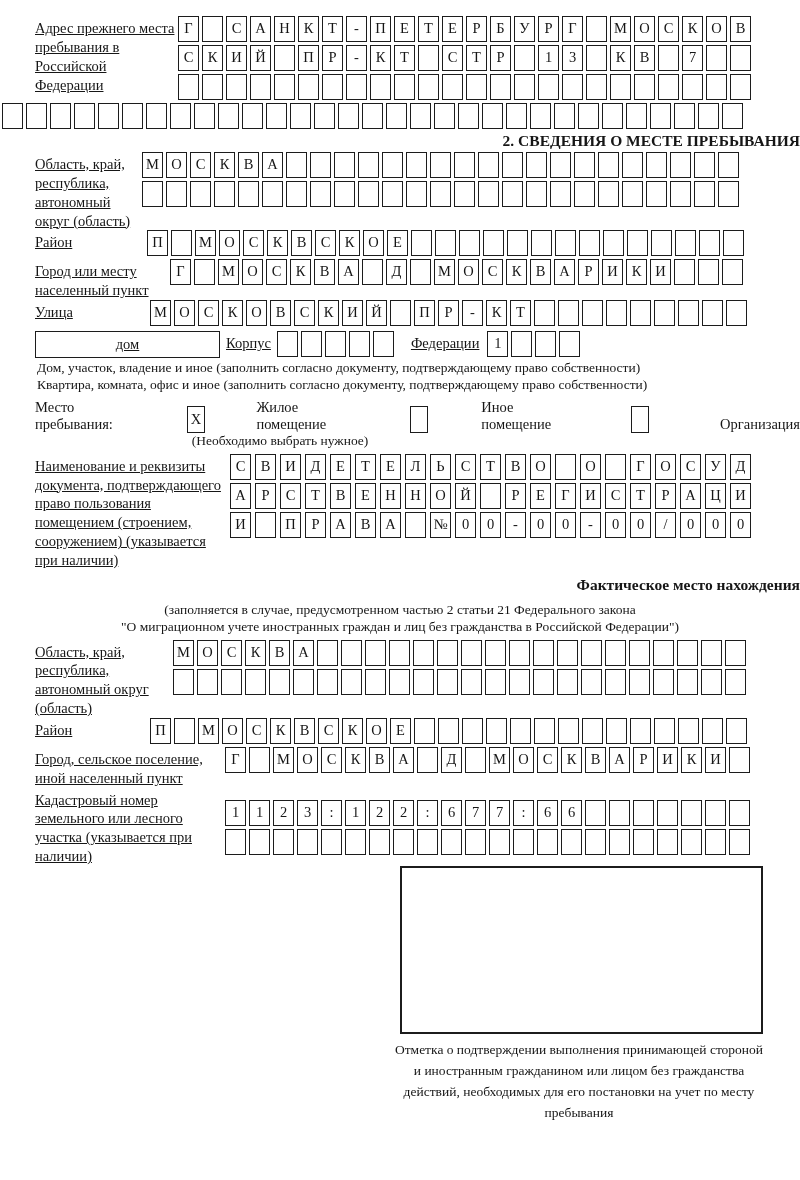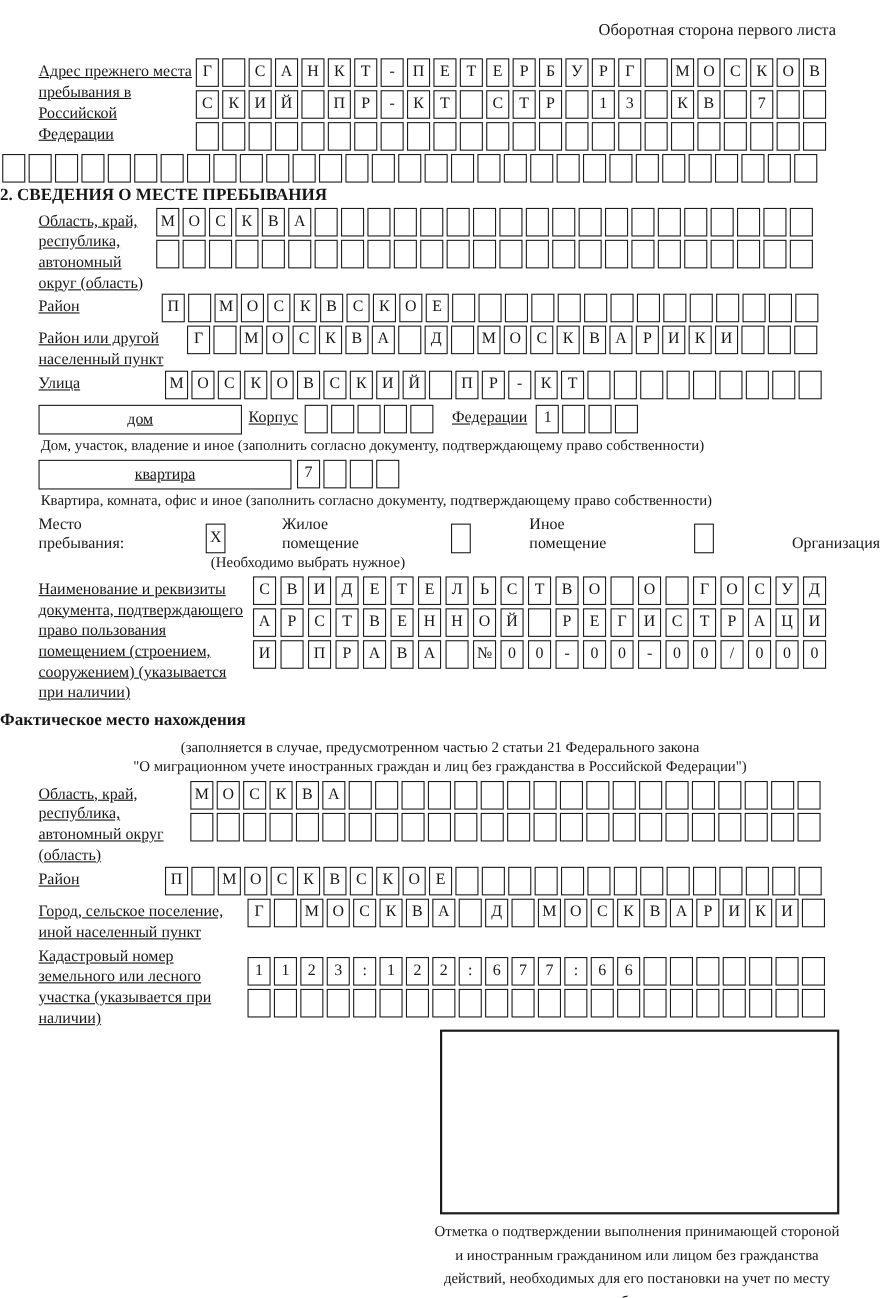--- a/index.html
+++ b/index.html
@@ -11,37 +11,36 @@
   .w143{width:143px} .w107{width:107px} .w112{width:112px} .w135{width:135px}
   .w115{width:115px} .w138{width:138px} .w190{width:190px} .w195{width:195px}
   .cellcol { }
   .cellrow { white-space:nowrap; height:26px; margin-bottom:3px; }
   .cell { display:inline-block; width:21px; height:26px; border:1.8px solid #1c1c1c;
     margin-right:3px; text-align:center; font-size:14.5px; line-height:22px;
     vertical-align:top; }
   .wide .cell { margin-right:4px; }
   .fullrow { margin-left:2px; margin-top:0; }
   .caption { font-size:13.5px; text-align:center; line-height:1.25; }
-  .section-heading { font-weight:bold; text-align:left; font-size:15.5px; }
+  .section-heading { font-weight:bold; text-align:right; font-size:15.5px; }
   .named-box { border:1.8px solid #1c1c1c; height:27px; text-align:center;
     line-height:24px; font-size:14.5px; flex-shrink:0; }
   .inline-label { font-size:14.5px; padding-top:4px; }
   .stay-row { font-size:14.5px; display:flex; align-items:flex-end; margin-left:35px;gap:40px; }
   .checkbox { width:22px; height:27px; line-height:24px; }
   .stamp-box { margin-left:400px; width:363px; height:168px; border:2px solid #1c1c1c; }
   .stamp-caption { margin-left:392px; width:374px; text-align:center;
     font-size:13.5px; line-height:1.55; margin-top:6px; }
   .mb2{margin-bottom:2px} .mb4{margin-bottom:4px}
 </style>
 </head>
 <body>
 
 <div>
 
-  <div class="header-note">Оборотная сторона первого листа</div>
 
   <div class="row" style="margin-top:16px">
     <div class="label w143">Адрес прежнего места пребывания в Российской Федерации</div>
     <div class="cellcol">
       <div class="cellrow"><span class="cell">Г</span><span class="cell"></span><span class="cell">С</span><span class="cell">А</span><span class="cell">Н</span><span class="cell">К</span><span class="cell">Т</span><span class="cell">-</span><span class="cell">П</span><span class="cell">Е</span><span class="cell">Т</span><span class="cell">Е</span><span class="cell">Р</span><span class="cell">Б</span><span class="cell">У</span><span class="cell">Р</span><span class="cell">Г</span><span class="cell"></span><span class="cell">М</span><span class="cell">О</span><span class="cell">С</span><span class="cell">К</span><span class="cell">О</span><span class="cell">В</span></div>
       <div class="cellrow"><span class="cell">С</span><span class="cell">К</span><span class="cell">И</span><span class="cell">Й</span><span class="cell"></span><span class="cell">П</span><span class="cell">Р</span><span class="cell">-</span><span class="cell">К</span><span class="cell">Т</span><span class="cell"></span><span class="cell">С</span><span class="cell">Т</span><span class="cell">Р</span><span class="cell"></span><span class="cell">1</span><span class="cell">3</span><span class="cell"></span><span class="cell">К</span><span class="cell">В</span><span class="cell"></span><span class="cell">7</span><span class="cell"></span><span class="cell"></span></div>
       <div class="cellrow"><span class="cell"></span><span class="cell"></span><span class="cell"></span><span class="cell"></span><span class="cell"></span><span class="cell"></span><span class="cell"></span><span class="cell"></span><span class="cell"></span><span class="cell"></span><span class="cell"></span><span class="cell"></span><span class="cell"></span><span class="cell"></span><span class="cell"></span><span class="cell"></span><span class="cell"></span><span class="cell"></span><span class="cell"></span><span class="cell"></span><span class="cell"></span><span class="cell"></span><span class="cell"></span><span class="cell"></span></div>
     </div>
   </div>
   <div class="cellrow fullrow"><span class="cell"></span><span class="cell"></span><span class="cell"></span><span class="cell"></span><span class="cell"></span><span class="cell"></span><span class="cell"></span><span class="cell"></span><span class="cell"></span><span class="cell"></span><span class="cell"></span><span class="cell"></span><span class="cell"></span><span class="cell"></span><span class="cell"></span><span class="cell"></span><span class="cell"></span><span class="cell"></span><span class="cell"></span><span class="cell"></span><span class="cell"></span><span class="cell"></span><span class="cell"></span><span class="cell"></span><span class="cell"></span><span class="cell"></span><span class="cell"></span><span class="cell"></span><span class="cell"></span><span class="cell"></span><span class="cell"></span></div>
@@ -55,42 +54,38 @@
       <div class="cellrow"><span class="cell"></span><span class="cell"></span><span class="cell"></span><span class="cell"></span><span class="cell"></span><span class="cell"></span><span class="cell"></span><span class="cell"></span><span class="cell"></span><span class="cell"></span><span class="cell"></span><span class="cell"></span><span class="cell"></span><span class="cell"></span><span class="cell"></span><span class="cell"></span><span class="cell"></span><span class="cell"></span><span class="cell"></span><span class="cell"></span><span class="cell"></span><span class="cell"></span><span class="cell"></span><span class="cell"></span><span class="cell"></span></div>
     </div>
   </div>
 
   <div class="row">
     <div class="label w112">Район</div>
     <div class="cellrow"><span class="cell">П</span><span class="cell"></span><span class="cell">М</span><span class="cell">О</span><span class="cell">С</span><span class="cell">К</span><span class="cell">В</span><span class="cell">С</span><span class="cell">К</span><span class="cell">О</span><span class="cell">Е</span><span class="cell"></span><span class="cell"></span><span class="cell"></span><span class="cell"></span><span class="cell"></span><span class="cell"></span><span class="cell"></span><span class="cell"></span><span class="cell"></span><span class="cell"></span><span class="cell"></span><span class="cell"></span><span class="cell"></span><span class="cell"></span></div>
   </div>
 
   <div class="row">
-    <div class="label w135">Район или другой населенный пункт</div>
+    <div class="label w135">Город или месту населенный пункт</div>
     <div class="cellrow"><span class="cell">Г</span><span class="cell"></span><span class="cell">М</span><span class="cell">О</span><span class="cell">С</span><span class="cell">К</span><span class="cell">В</span><span class="cell">А</span><span class="cell"></span><span class="cell">Д</span><span class="cell"></span><span class="cell">М</span><span class="cell">О</span><span class="cell">С</span><span class="cell">К</span><span class="cell">В</span><span class="cell">А</span><span class="cell">Р</span><span class="cell">И</span><span class="cell">К</span><span class="cell">И</span><span class="cell"></span><span class="cell"></span><span class="cell"></span></div>
   </div>
 
   <div class="row">
     <div class="label w115">Улица</div>
     <div class="cellrow"><span class="cell">М</span><span class="cell">О</span><span class="cell">С</span><span class="cell">К</span><span class="cell">О</span><span class="cell">В</span><span class="cell">С</span><span class="cell">К</span><span class="cell">И</span><span class="cell">Й</span><span class="cell"></span><span class="cell">П</span><span class="cell">Р</span><span class="cell">-</span><span class="cell">К</span><span class="cell">Т</span><span class="cell"></span><span class="cell"></span><span class="cell"></span><span class="cell"></span><span class="cell"></span><span class="cell"></span><span class="cell"></span><span class="cell"></span><span class="cell"></span></div>
   </div>
 
   <div class="row" style="margin-top:2px">
     <div class="named-box" style="width:185px">дом</div>
     <span class="inline-label" style="padding-left:6px;padding-right:6px">Корпус</span>
     <div class="cellrow"><span class="cell"></span><span class="cell"></span><span class="cell"></span><span class="cell"></span><span class="cell"></span></div>
     <span class="inline-label" style="padding-left:14px;padding-right:8px">Федерации</span>
     <div class="cellrow"><span class="cell">1</span><span class="cell"></span><span class="cell"></span><span class="cell"></span></div>
   </div>
   <div class="caption" style="text-align:left;margin-left:37px">Дом, участок, владение и иное (заполнить согласно документу, подтверждающему право собственности)</div>
 
-  <div class="row" style="margin-top:4px">
-    <div class="named-box" style="width:230px">квартира</div>
-    <div class="cellrow" style="margin-left:5px"><span class="cell">7</span><span class="cell"></span><span class="cell"></span><span class="cell"></span></div>
-  </div>
   <div class="caption" style="text-align:left;margin-left:37px;margin-bottom:5px">Квартира, комната, офис и иное (заполнить согласно документу, подтверждающему право собственности)</div>
 
   <div class="stay-row">
     <span style="margin-right:12px">Место пребывания:</span>
     <span class="cell checkbox">X</span>
     <span style="margin:0 18px 0 8px">Жилое помещение</span>
     <span class="cell checkbox"></span>
     <span style="margin:0 22px 0 10px">Иное помещение</span>
     <span class="cell checkbox"></span>
     <span style="margin-left:28px">Организация</span>

